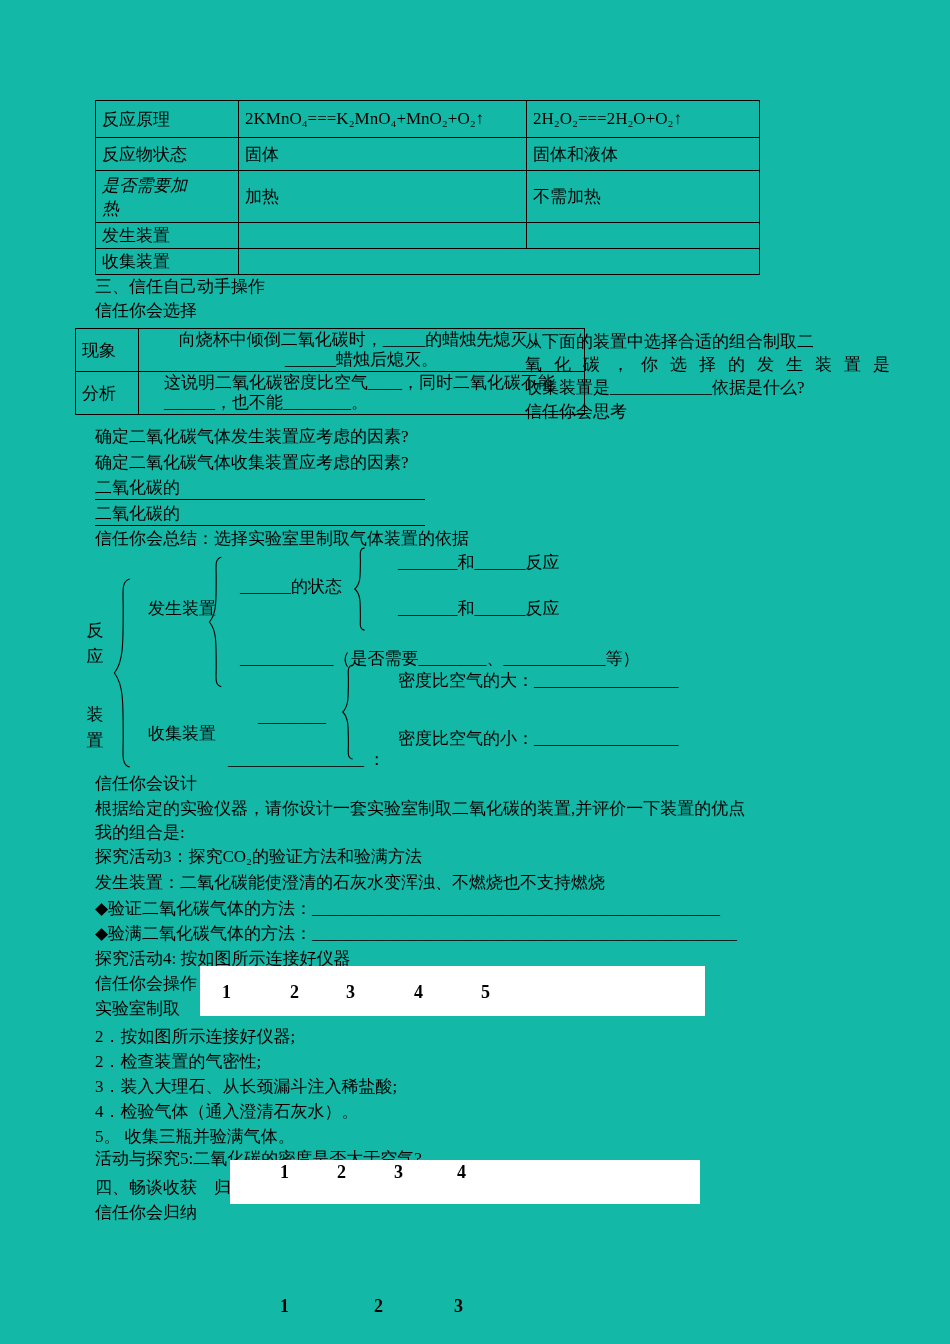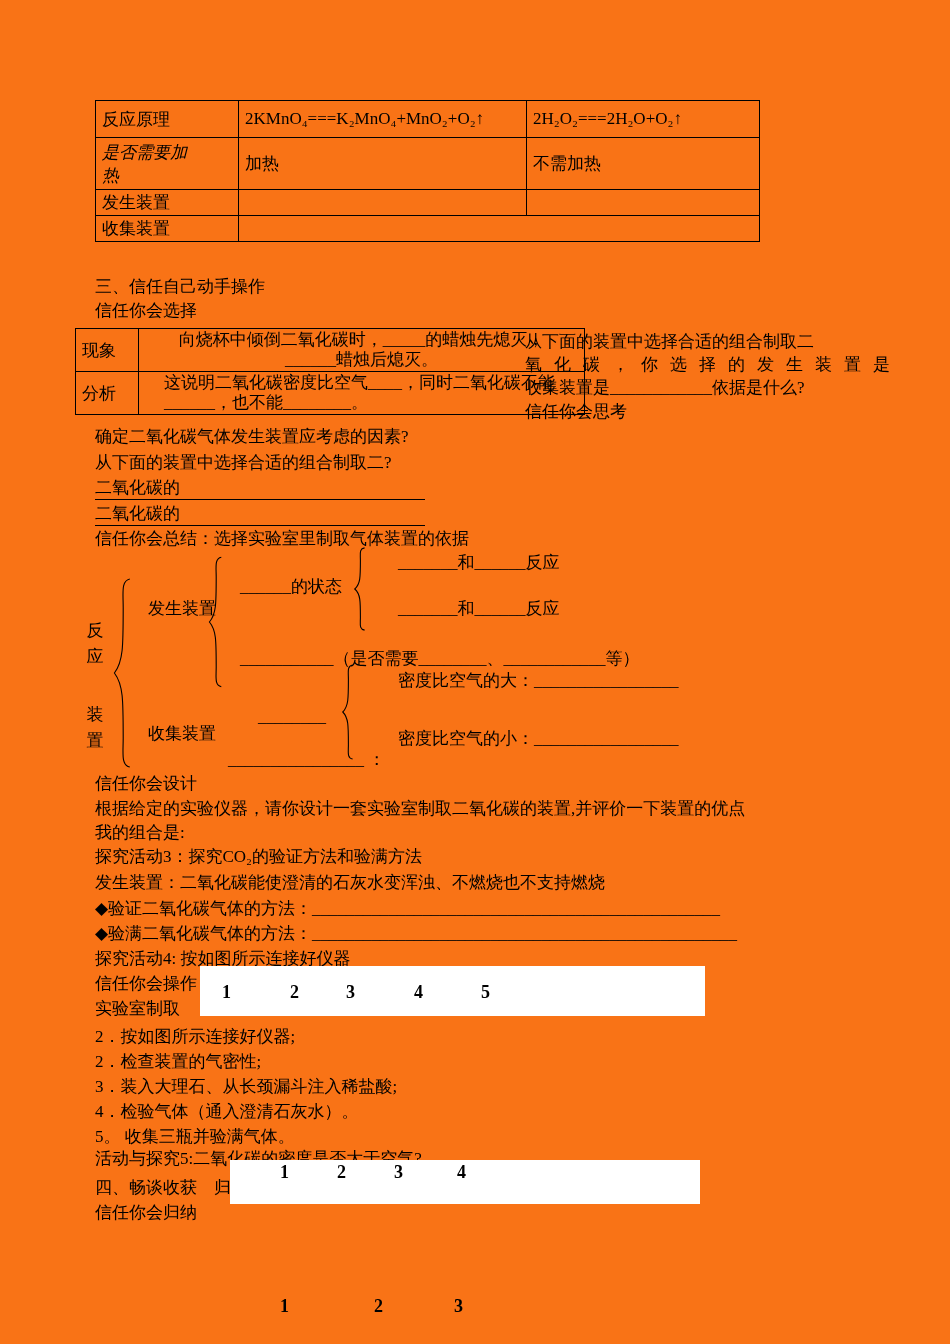--- a/index.html
+++ b/index.html
@@ -1,16 +1,16 @@
 <!DOCTYPE html>
 <html><head>
 <meta charset="utf-8">
 <style>
   html,body{margin:0;padding:0;background:#fff;}
-  .page{position:relative;width:950px;height:1344px;background:#f97316;color:#000;
+  .page{position:relative;width:950px;height:1344px;background:#14b8a6;color:#000;
         font-family:"Liberation Serif","DejaVu Serif",serif;font-size:17px;overflow:hidden;}
   .abs{position:absolute;white-space:nowrap;line-height:22px;}
   table{border-collapse:collapse;position:absolute;table-layout:fixed;}
   td{border:1px solid #000;font-size:17px;padding:1px 6px;vertical-align:middle;}
   .cmp-table{left:95px;top:100px;}
   .cmp-table .c1{width:130px;}
   .cmp-table .c2{width:275px;}
   .cmp-table .c3{width:220px;}
   .prewrap{white-space:pre-line;font-style:italic;}
   .phen-table{left:75px;top:328px;}
@@ -28,20 +28,25 @@
 <body>
 
 <div class="page">
 
   <table class="cmp-table">
     <tbody>
         <tr style="height:37px">
       <td class="c1">反应原理</td>
       <td class="c2">2KMnO₄===K₂MnO₄+MnO₂+O₂↑</td>
       <td class="c3">2H₂O₂===2H₂O+O₂↑</td>
+    </tr>
+    <tr style="height:33px">
+      <td class="c1">反应物状态</td>
+      <td class="c2">固体</td>
+      <td class="c3">固体和液体</td>
     </tr>
     <tr style="height:52px">
       <td class="c1 prewrap">是否需要加
 热</td>
       <td class="c2">加热</td>
       <td class="c3">不需加热</td>
     </tr>
     <tr style="height:25px">
       <td class="c1">发生装置</td>
       <td class="c2"></td>
@@ -69,21 +74,21 @@
     </tr>
   </tbody>
     </table>
 
   <div class="abs" style="left:525px;top:331px">从下面的装置中选择合适的组合制取二</div>
   <div class="abs ls12" style="left:525px;top:354px">氧化碳，你选择的发生装置是</div>
   <div class="abs" style="left:525px;top:377px">收集装置是____________依据是什么?</div>
   <div class="abs" style="left:525px;top:401px">信任你会思考</div>
 
   <div class="abs" style="left:95px;top:426px">确定二氧化碳气体发生装置应考虑的因素?</div>
-  <div class="abs" style="left:95px;top:452px">从下面的装置中选择合适的组合制取二?</div>
+  <div class="abs" style="left:95px;top:452px">确定二氧化碳气体收集装置应考虑的因素?</div>
   <div class="abs" style="left:95px;top:477px"><span class="blank-u" style="width:330px">二氧化碳的</span></div>
   <div class="abs" style="left:95px;top:503px"><span class="blank-u" style="width:330px">二氧化碳的</span></div>
   <div class="abs" style="left:95px;top:528px">信任你会总结：选择实验室里制取气体装置的依据</div>
 
   <div class="vtext" style="left:84px;top:618px">反
 应</div>
   <div class="vtext" style="left:84px;top:702px">装
 置</div>
 
   <svg class="brace" style="left:110px;top:577px;width:22px;height:192px" viewBox="0 0 10 100" preserveAspectRatio="none">

